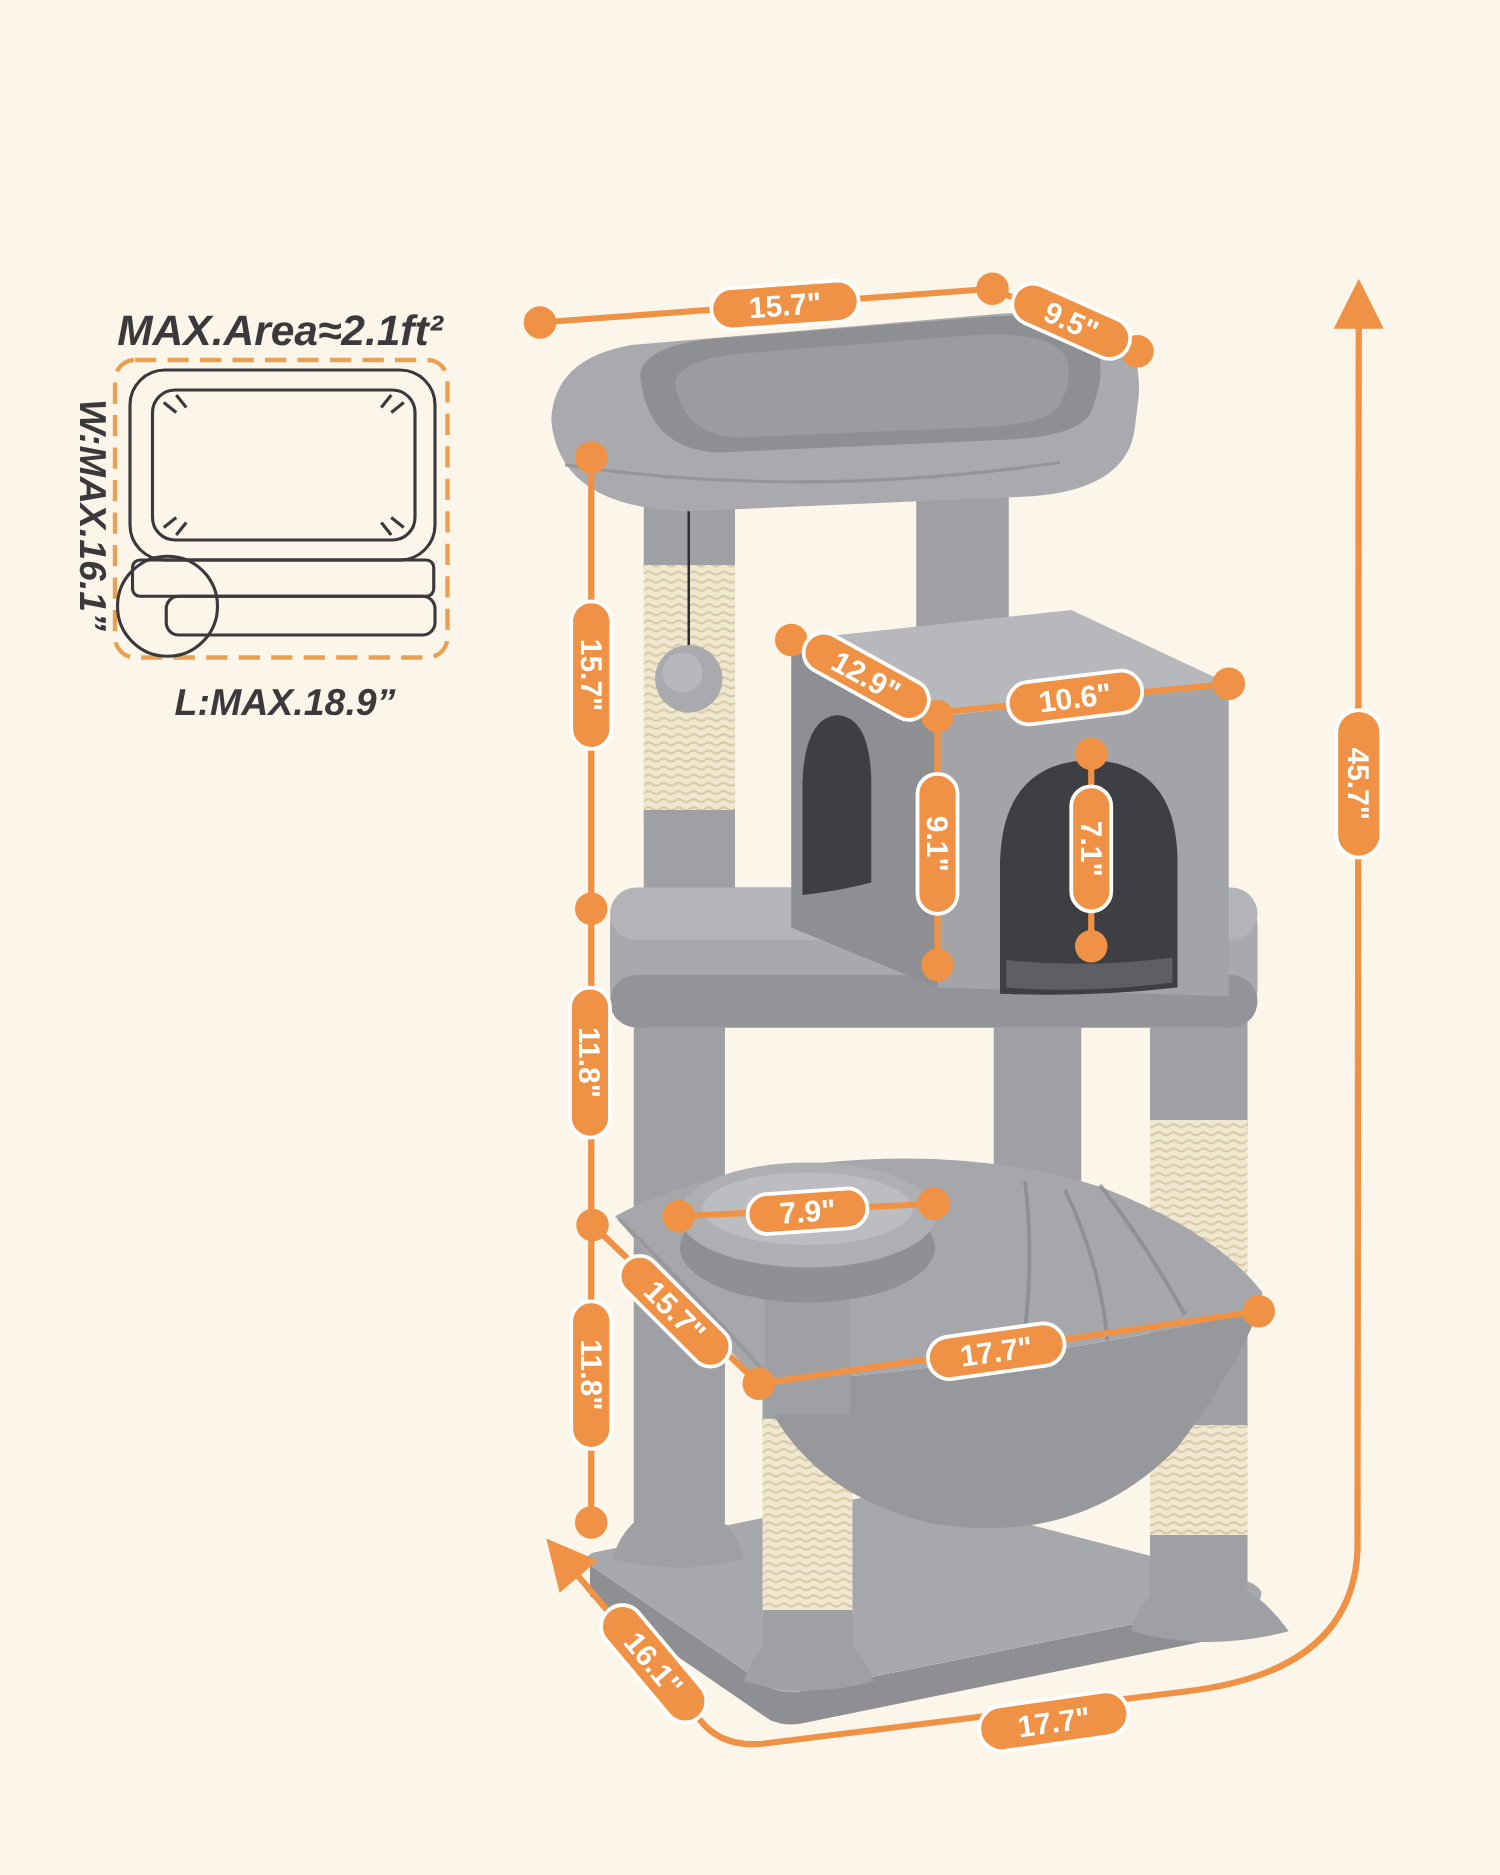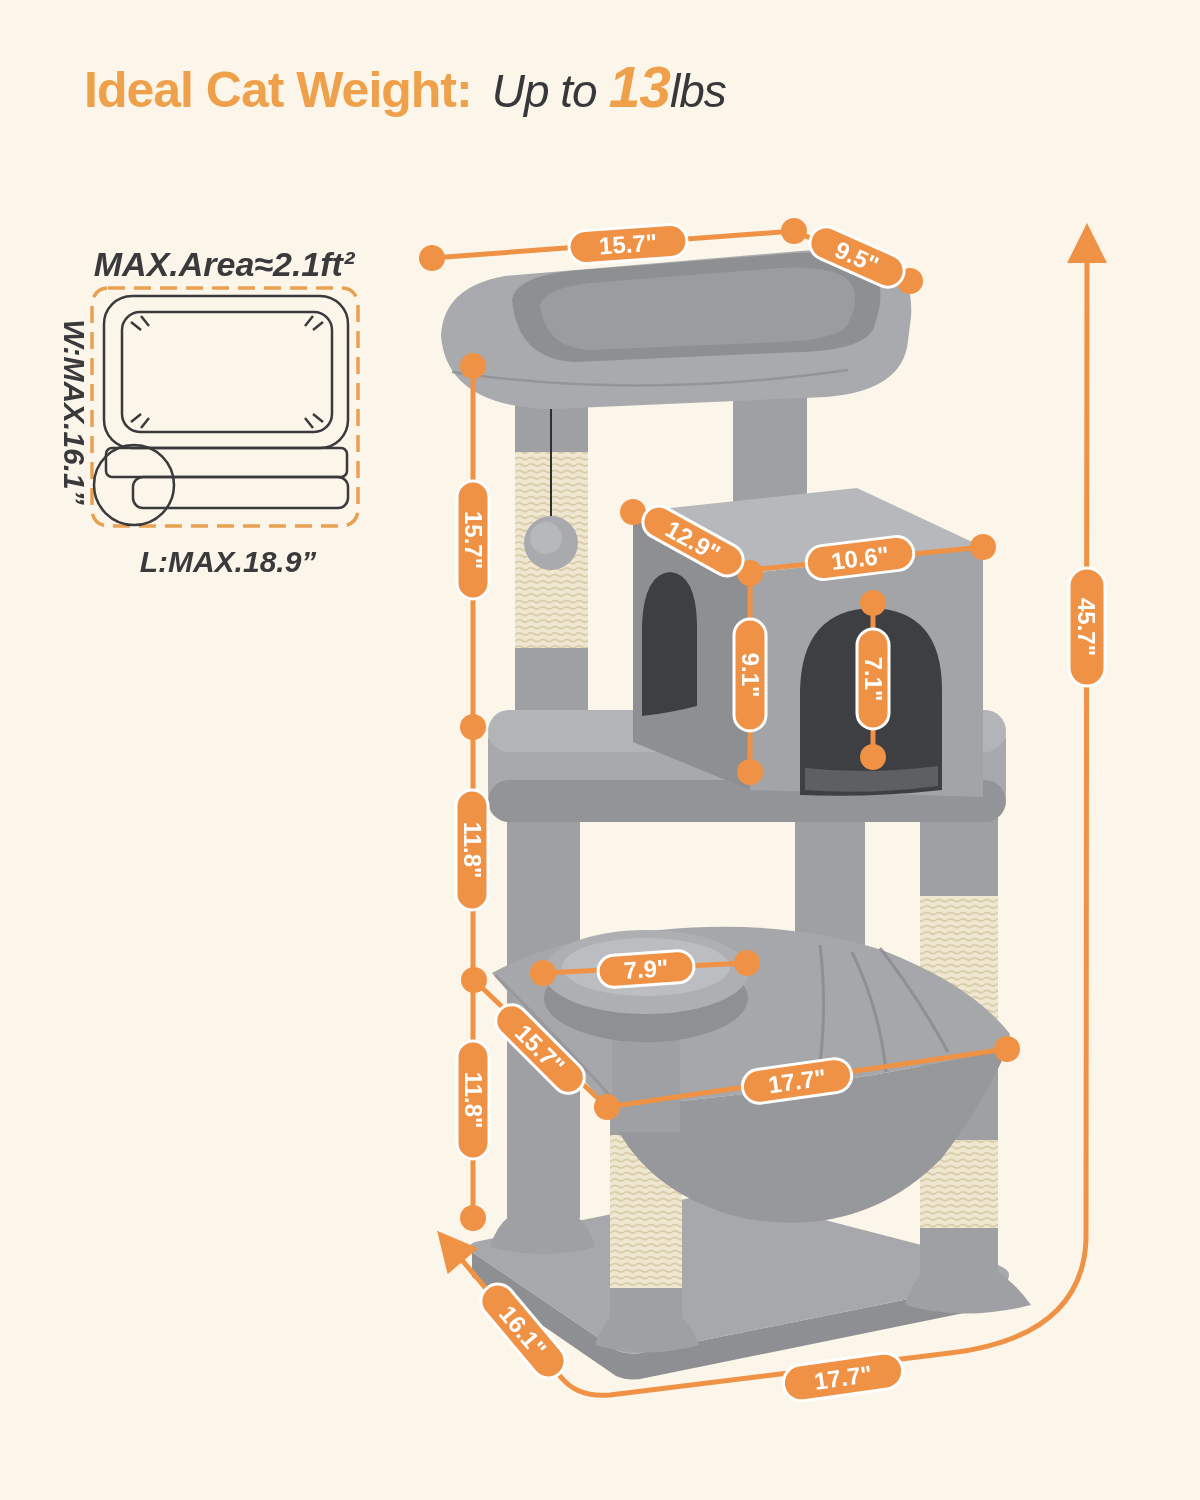--- a/index.html
+++ b/index.html
@@ -23,26 +23,20 @@
   .dim-line{stroke:#EF9245;stroke-width:5;fill:none;stroke-linecap:round;}
   .dim-dot{fill:#EF9245;}
   .sketch{stroke:#3A3A3C;fill:none;stroke-width:2.5;}
 </style>
 </head>
 <body>
 
 <div class="stage">
 
   <div class="heading">
-    <div class="spec-line">
-      <span class="spec-label">Ideal Cat Weight:</span>
-      <span class="spec-prefix">Up to</span>
-      <span class="spec-value">13</span>
-      <span class="spec-unit">lbs</span>
-    </div>
   </div>
 
   <svg width="1200" height="1500" viewBox="0 0 1200 1500">
     <defs>
       <pattern id="sisal" width="12" height="6.5" patternUnits="userSpaceOnUse">
         <rect width="12" height="6.5" fill="#EFE7CF"></rect>
         <path d="M0 3.5 Q 3 1.2 6 3.5 T 12 3.5" stroke="#D6C9A6" stroke-width="1.6" fill="none"></path>
       </pattern>
       <marker id="arrow" markerWidth="9" markerHeight="9" refX="4.5" refY="4.5" orient="auto-start-reverse">
         <path d="M0.5 0.5 L8.5 4.5 L0.5 8.5 Z" fill="#EF9245"></path>

